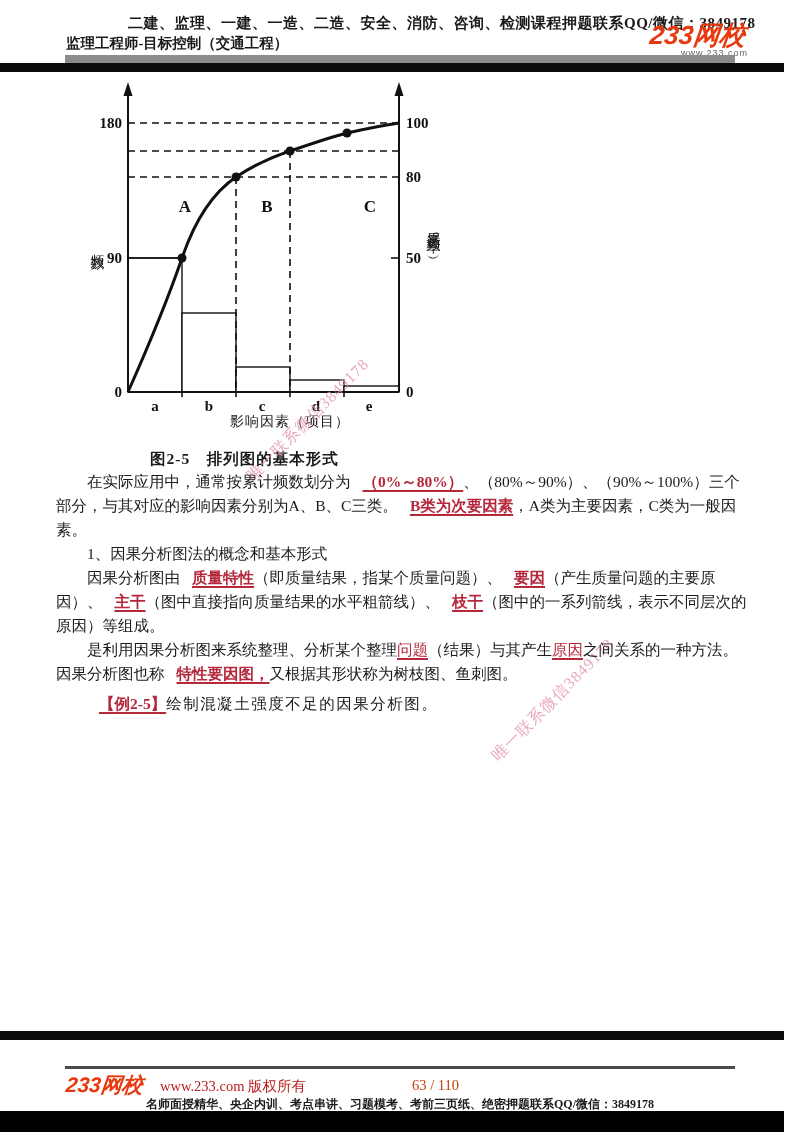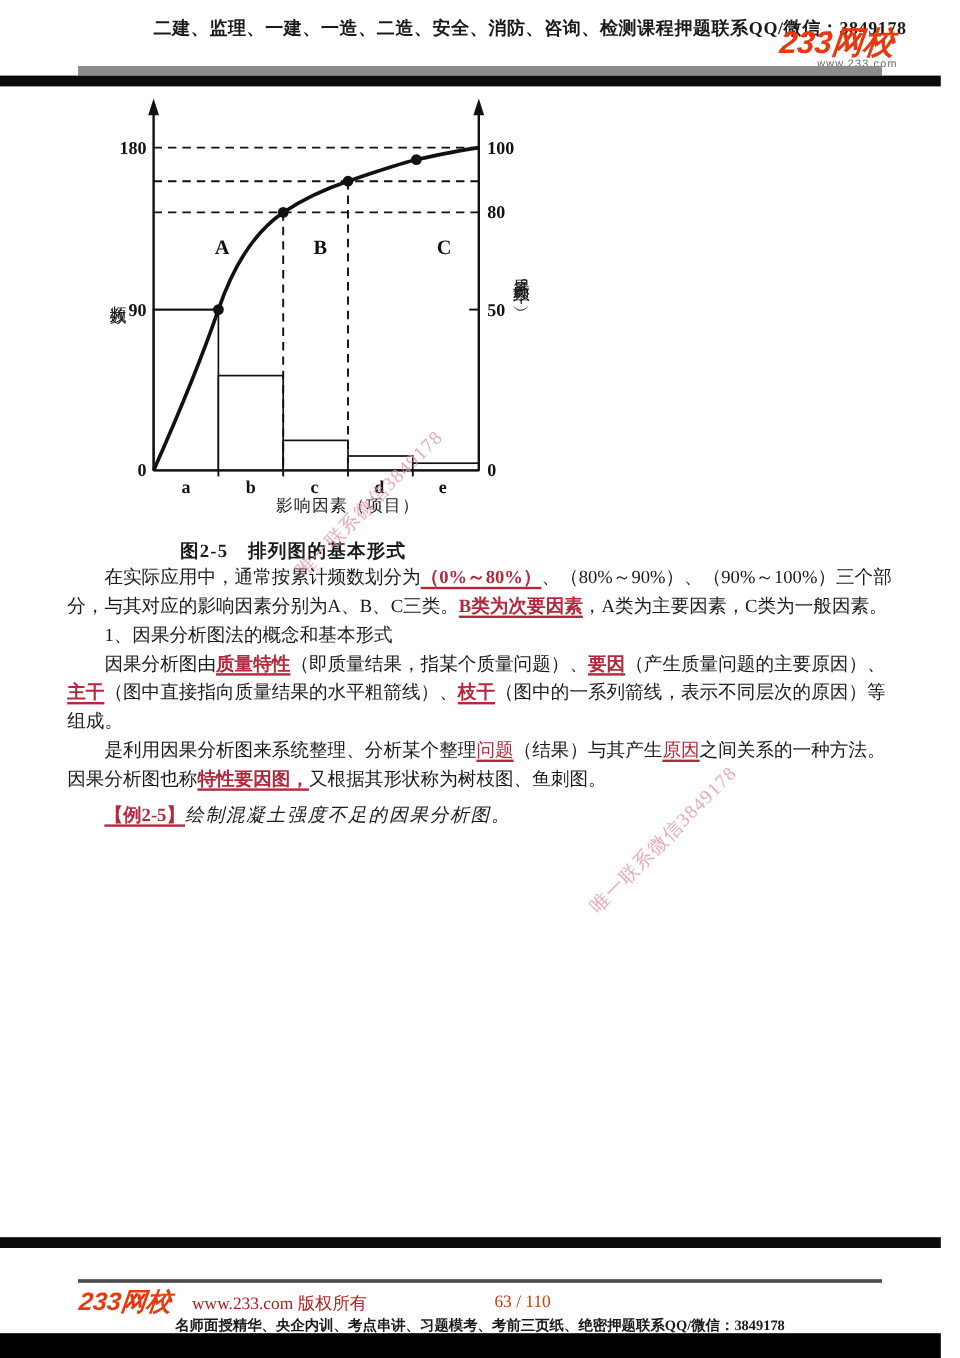--- a/index.html
+++ b/index.html
@@ -28,42 +28,43 @@
   .vlabel{writing-mode:vertical-rl;text-orientation:mixed;font-size:14px;letter-spacing:2px;}
   .ylab-left{left:88px;top:243px;}
   .ylab-right{left:424px;top:222px;}
   .xlab{left:210px;top:413px;width:160px;text-align:center;font-size:14px;letter-spacing:1px;}
   .fig-caption{left:150px;top:449px;width:260px;text-align:left;font-size:15.5px;font-weight:bold;letter-spacing:1px;}
   
   .content{left:56px;top:470px;width:692px;font-size:15.5px;line-height:24px;z-index:4;}
   .content p{margin:0;text-indent:2em;}
   .content p.example{margin-top:6px;}
   .red{color:#b5283c;text-decoration:underline;text-underline-offset:3px;text-decoration-thickness:1.5px;}
-  .rb{font-weight:bold;}
-  .kai{font-style:italic;letter-spacing:1.5px;}
+  .rb{font-weight:bold;margin-left:12px;}
+  .kai{letter-spacing:1.5px;}
   
   .ftr-blackbar1{left:0;top:1031px;width:800px;height:9px;background:#0b0b0b;}
   .ftr-line{left:65px;top:1066px;width:670px;height:3px;background:#4a4a4a;}
   .ftr-logo{left:66px;top:1071px;font-size:21px;transform:skewX(-6deg);}
   .ftr-copy{left:160px;top:1077px;font-size:14.5px;color:#b91c1c;white-space:nowrap;}
   .ftr-page{left:412px;top:1077px;font-size:14.5px;color:#c2410c;white-space:nowrap;}
   .ftr-promo{left:0;top:1096px;width:800px;text-align:center;font-size:12px;font-weight:bold;white-space:nowrap;z-index:5;}
   .ftr-blackbar2{left:0;top:1111px;width:800px;height:21px;background:#000;z-index:6;}
   
   text{font-family:"Liberation Serif","DejaVu Serif",serif;fill:#111;}
   .tick{font-size:15px;font-weight:bold;}
   .cat{font-size:15px;font-weight:bold;}
   .region{font-size:17px;font-weight:bold;}
 </style>
 </head>
 <body>
 
 <div class="page">
 
   <div class="abs hdr-promo">二建、监理、一建、一造、二造、安全、消防、咨询、检测课程押题联系QQ/微信：3849178</div>
+  <div class="abs hdr-course">监理工程师-目标控制（交通工程）</div>
   <div class="abs hdr-logo logo">233网校</div>
   <div class="abs hdr-logo-url">www.233.com</div>
   <div class="abs hdr-graybar"></div>
   <div class="abs hdr-blackbar"></div>
 
   <div class="abs wm wm1">唯一联系微信3849178</div>
   <div class="abs wm wm2">唯一联系微信3849178</div>
 
   <svg class="abs chart-svg" width="500" height="400" viewBox="0 0 500 400">
 

